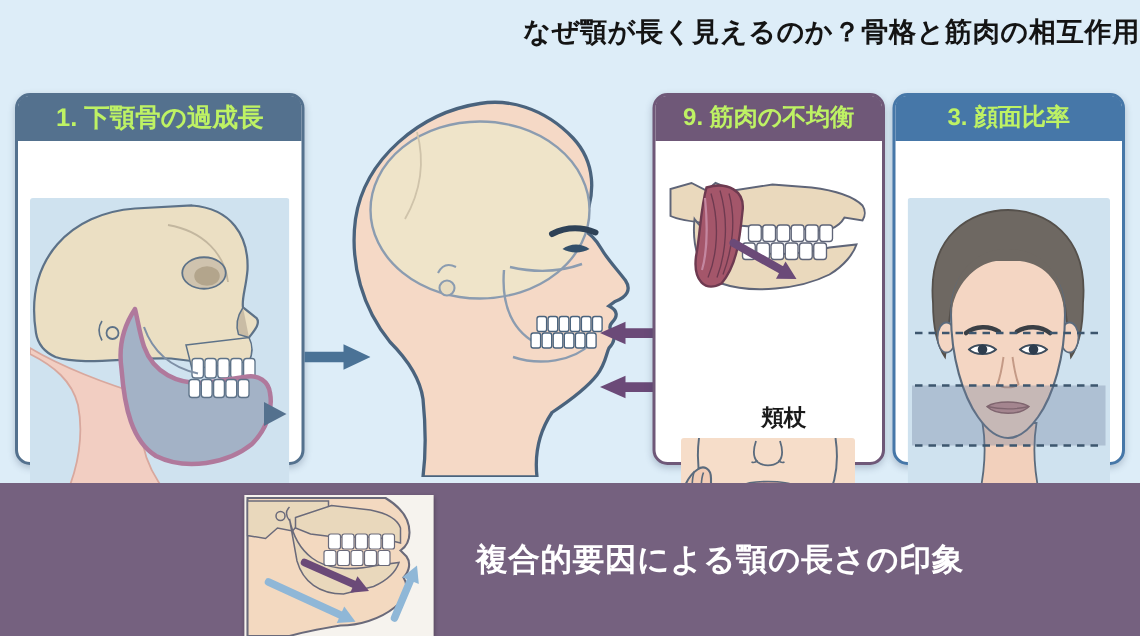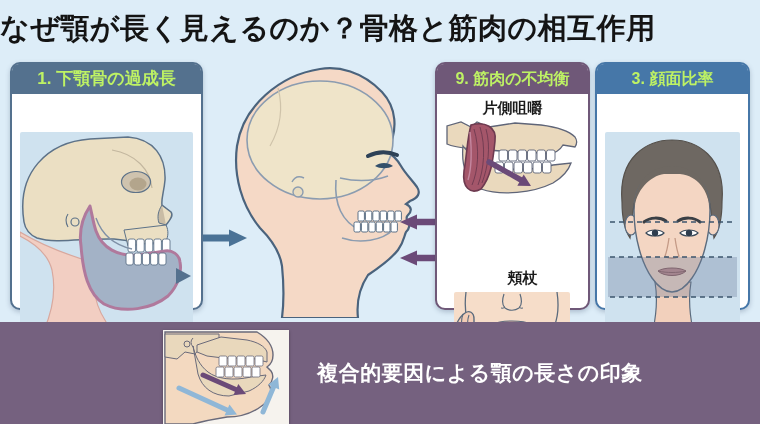--- a/index.html
+++ b/index.html
@@ -1,19 +1,19 @@
 <!DOCTYPE html>
 <html><head>
 <meta charset="utf-8">
 <style>
   html,body{margin:0;padding:0;background:#ddedf8;}
   .canvas{position:relative;width:760px;height:424px;background:#ddedf8;overflow:hidden;
           font-family:"Liberation Sans","DejaVu Sans",sans-serif;}
-  .title{position:absolute;top:9px;left:0;width:100%;text-align:left;
-         font-size:29px;font-weight:bold;color:#141414;letter-spacing:.5px;}
+  .title{position:absolute;top:9px;left:0;width:100%;text-align:right;
+         font-size:18px;font-weight:bold;color:#141414;letter-spacing:.5px;}
   .panel{position:absolute;top:62px;background:#fff;border-radius:10px;box-sizing:border-box;
          box-shadow:0 2px 5px rgba(50,70,100,.28);}
   .panel-1{left:10px;width:193px;height:248px;border:2px solid #54718e;}
   .panel-2{left:435px;width:155px;height:248px;border:2px solid #6f5878;}
   .panel-3{left:595px;width:155px;height:248px;border:2px solid #4677a8;}
   .panel-header{height:30px;line-height:30px;text-align:center;color:#bef264;font-weight:bold;
                 font-size:16px;border-radius:7px 7px 0 0;}
   .header-1{background:#54718e;font-size:17px;}
   .header-2{background:#6f5878;}
   .header-3{background:#4677a8;}
@@ -119,21 +119,20 @@
     <polygon points="17,1.5 0,9 17,16.5" fill="#6b4a78"></polygon>
     <path d="M15,9 H38" stroke="#6b4a78" stroke-width="6.5"></path>
   </svg>
   <svg class="arrow arrow-left-2" width="38" height="18" viewBox="0 0 38 18">
     <polygon points="17,1.5 0,9 17,16.5" fill="#6b4a78"></polygon>
     <path d="M15,9 H38" stroke="#6b4a78" stroke-width="6.5"></path>
   </svg>
 
   <section class="panel panel-2">
     <div class="panel-header header-2">9. 筋肉の不均衡</div>
-    <div class="p2-label p2-label-1">片側咀嚼</div>
     <div class="p2-art-1">
       <svg width="139" height="80" viewBox="0 0 139 80">
         <path d="M4,24 L4,6 L18,2 L28,7 L34,2 L46,7 L72,3 L98,5 C114,7 126,11 132,17 C134,20 134,24 132,27 L120,25 C116,32 108,35 98,33 L58,31 L30,29 C20,28 10,27 4,24 Z" fill="#ead9bd" stroke="#5f6578" stroke-width="1.3"></path>
         <path d="M20,26 C18,46 24,62 38,69 C58,76 90,73 110,63 C120,57 126,49 128,43 L110,45 C88,51 58,51 42,43 C30,37 24,32 20,26 Z" fill="#ead9bd" stroke="#5f6578" stroke-width="1.3"></path>
         <g fill="#ffffff" stroke="#5f6578" stroke-width="0.9">
           <rect x="56" y="30" width="8.5" height="11" rx="2"></rect>
           <rect x="65.5" y="30" width="8.5" height="11" rx="2"></rect>
           <rect x="75" y="30" width="8.5" height="11" rx="2"></rect>
           <rect x="84.5" y="30" width="8.5" height="11" rx="2"></rect>
           <rect x="94" y="30" width="8.5" height="11" rx="2"></rect>

